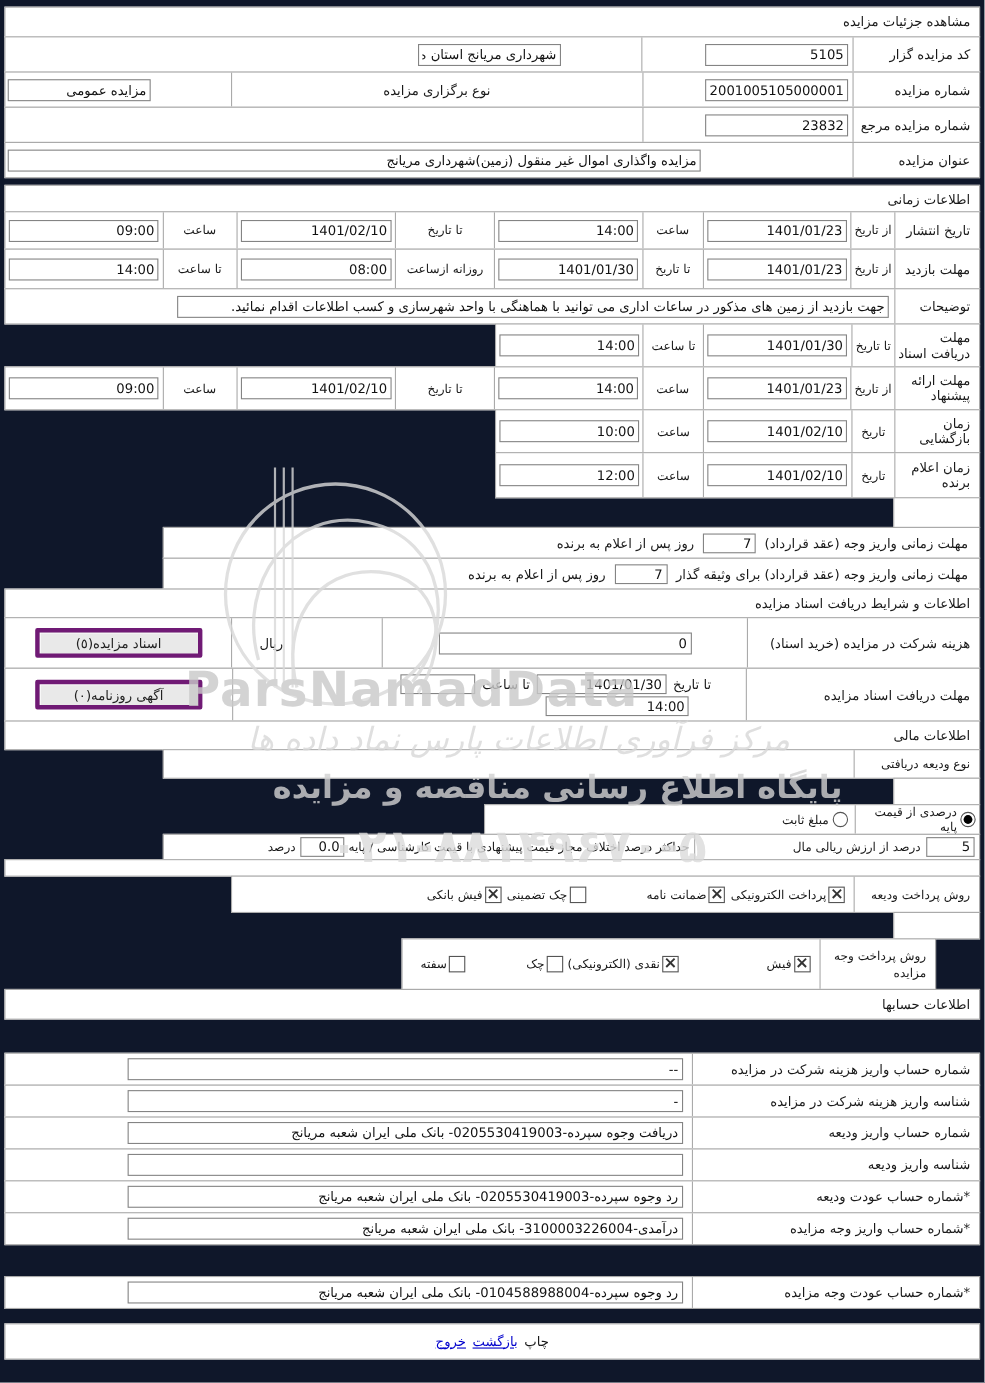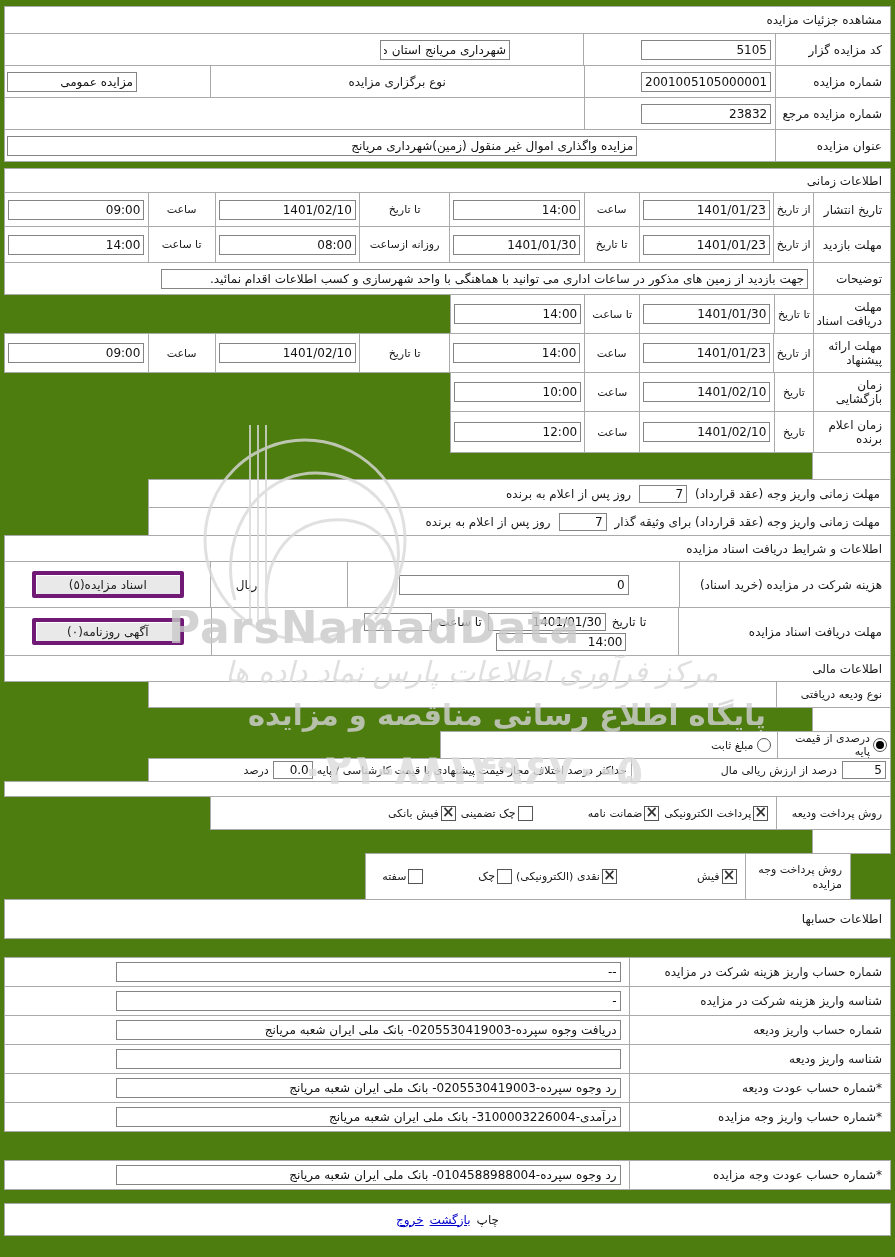--- a/index.html
+++ b/index.html
@@ -1,17 +1,17 @@
 <!DOCTYPE html>
 <html lang="fa" dir="rtl"><head>
 <meta charset="utf-8">
 <style>
   html,body{margin:0;padding:0;background:#fff;}
   body{font-family:"DejaVu Sans","Liberation Sans",sans-serif;font-size:12px;color:#1a1a1a;}
-  #page{position:relative;width:895px;height:1257px;background:#4d7c0f;overflow:hidden;direction:rtl;}
+  #page{position:relative;width:895px;height:1257px;background:#0f172a;overflow:hidden;direction:rtl;}
   .row{position:absolute;left:4px;width:887px;border:1px solid #aaa;background:#fff;display:flex;align-items:stretch;box-sizing:border-box;}
   .cell{box-sizing:border-box;display:flex;align-items:center;overflow:hidden;}
   .cell + .cell{border-right:1px solid #aaa;}
   .lbl{justify-content:flex-start;padding-right:8px;padding-left:2px;}
   .mid{justify-content:center;text-align:center;}
   .ctr{justify-content:center;text-align:center;font-size:11px;line-height:13px;}
   .leftend{justify-content:flex-end;padding-left:2px;}
   .sechdr{position:absolute;left:4px;width:887px;border:1px solid #aaa;background:#fff;display:flex;align-items:center;padding-right:8px;box-sizing:border-box;}
   .inp{border:1px solid #848484;background:#fff;height:20px;font:12px "DejaVu Sans","Liberation Sans",sans-serif;padding:0 3px;box-sizing:border-box;direction:rtl;color:#111;}
   .inp.sm{height:18px;}
@@ -317,21 +317,21 @@
         <span class="cb" data-checked="false"></span>
         <span>چک</span>
       </span>
       <span class="chk-item">
         <span class="cb" data-checked="false"></span>
         <span>سفته</span>
       </span>
     </div>
   </div>
 
-  <div class="sechdr" style="top:899px;height:40px">
+  <div class="sechdr" style="top:899px;height:28px">
       <span>اطلاعات حسابها</span>
     </div>
 
 
   <div class="row" style="top:957px;height:30px">
     <div class="cell lbl" style="width:261px">شماره حساب واریز هزینه شرکت در مزایده</div>
     <div class="cell" style="width:626px;justify-content:flex-start">
         <input class="inp" style="width: 505px; margin-right: 8px;" value="--">
       </div>
   </div>

